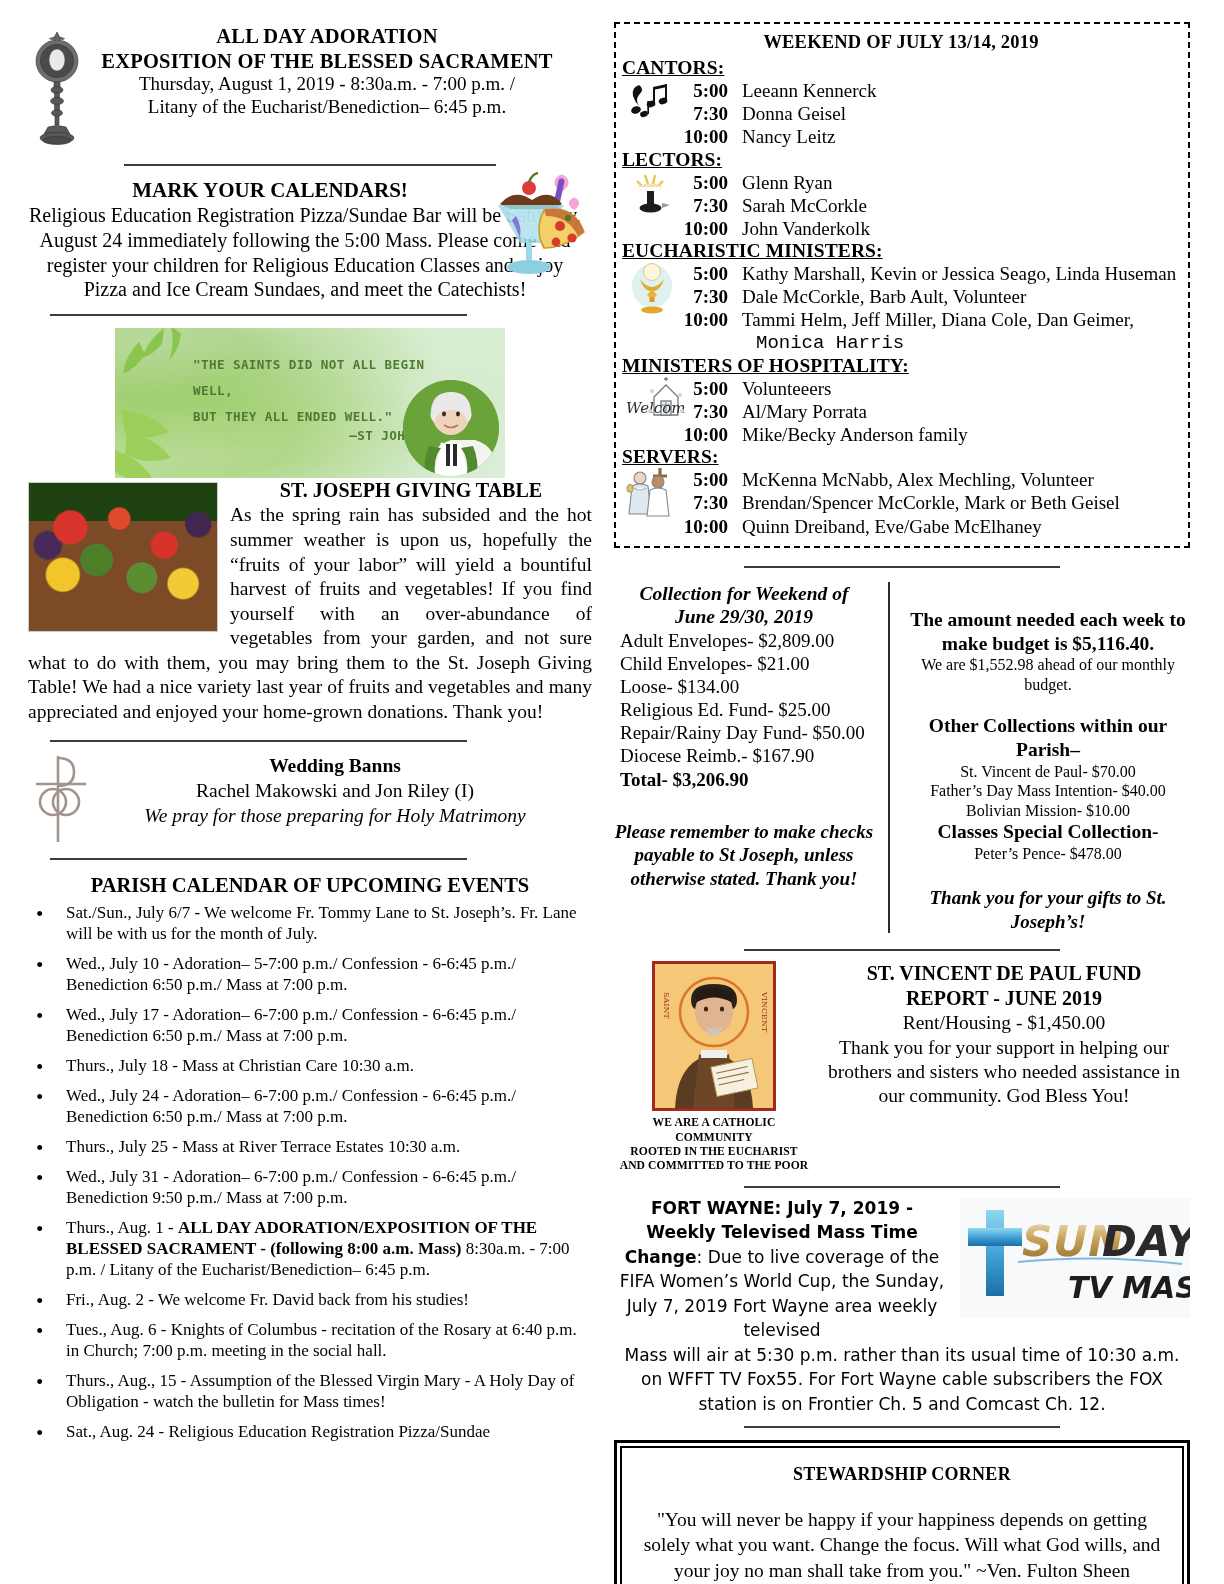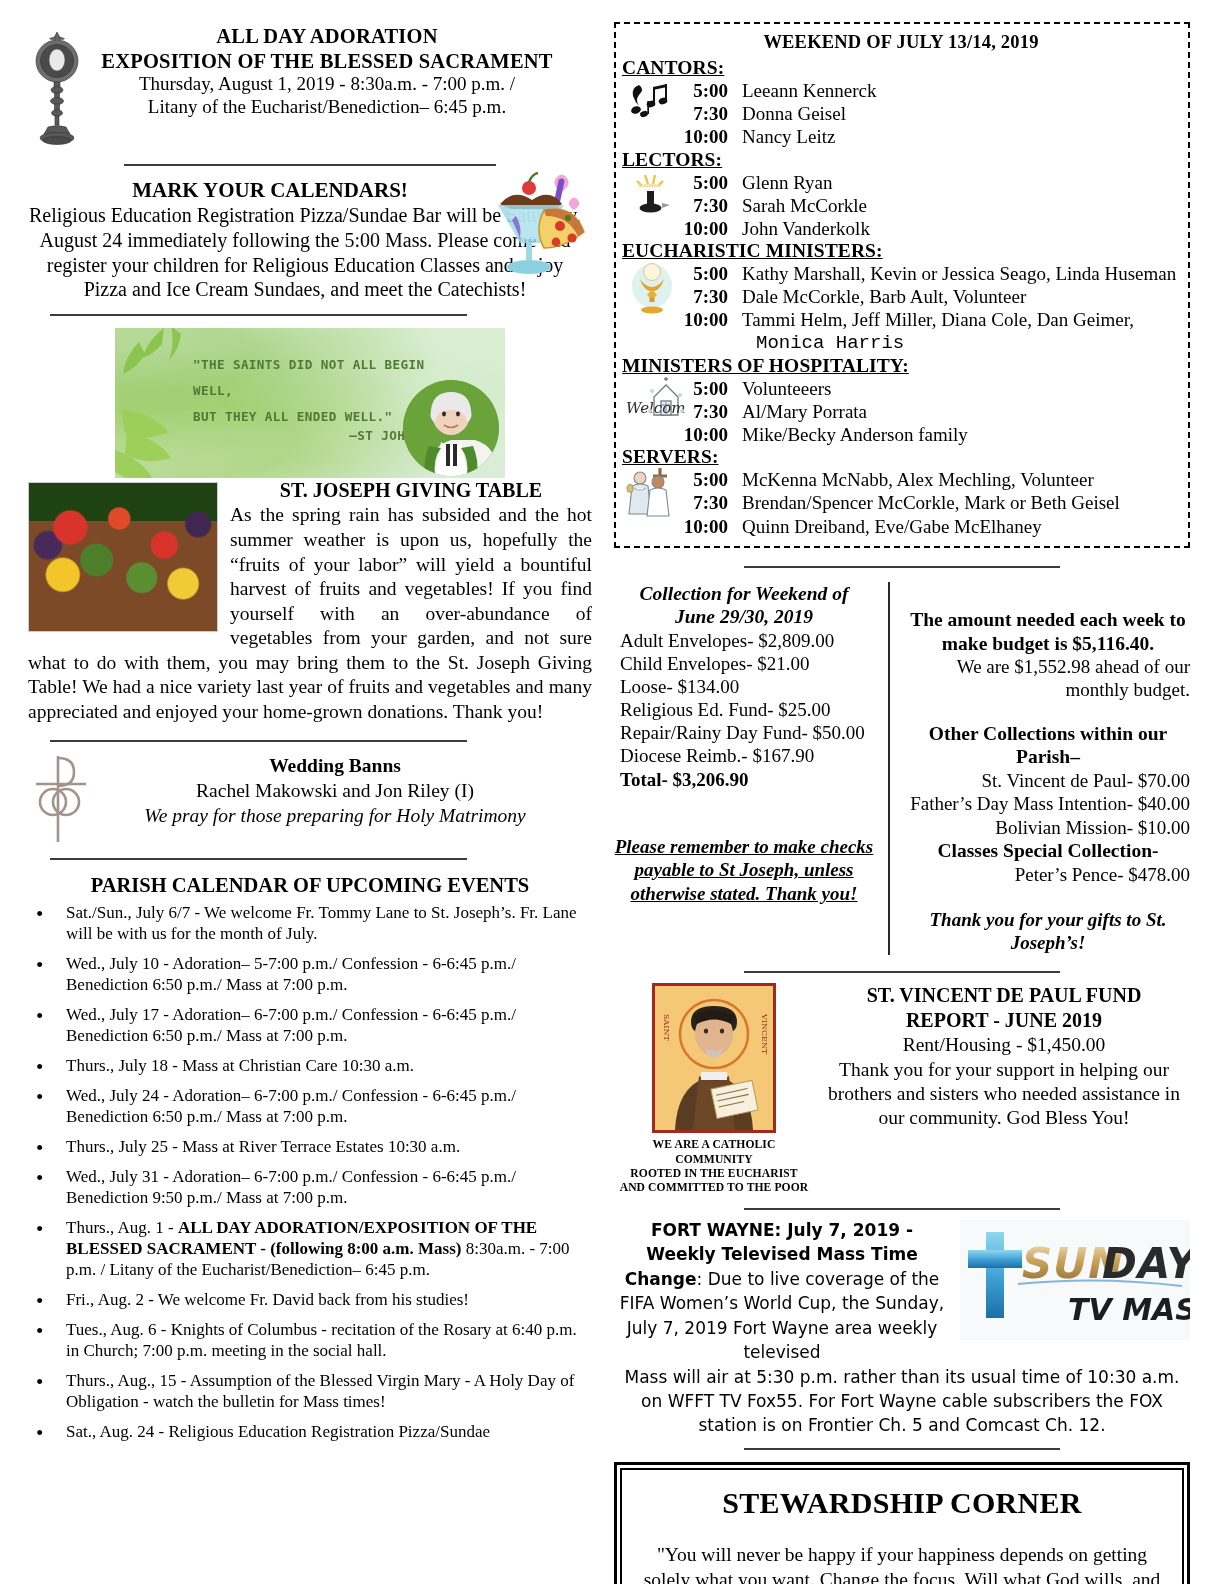--- a/index.html
+++ b/index.html
@@ -96,23 +96,23 @@
   .srow.indent-more { padding-left:54px; }
   .cont { padding-left:134px; font-size:19px; line-height:1.22;font-family:Liberation Mono, monospace; }
   .sched-icon { position:absolute; left:4px; width:52px; text-align:center; }
 
   
   .coll-wrap { display:flex; margin-top:6px; }
   .coll-left { width:276px; padding-right:14px; text-align:center; border-right:2px solid #2a2a2a; }
   .coll-right { flex:1; padding-left:16px; text-align:center;margin-top:26px; }
   .coll-left .lines { text-align:left; padding-left:6px; font-size:19px; line-height:1.22; }
   .coll-h { font-weight:bold; font-style:italic; font-size:19.5px; line-height:1.2; }
-  .coll-note { font-weight:bold; font-style:italic; font-size:19px; line-height:1.25; margin-top:44px;text-decoration:underline;}
+  .coll-note { font-weight:bold; font-style:italic; font-size:19px; line-height:1.25; margin-top:29px;}
   .cr-h { font-weight:bold; font-size:19.5px; line-height:1.22;}
-  .cr-t { font-size:19px; line-height:1.22;text-align:right;}
+  .cr-t { font-size:16px; line-height:1.22;}
   .cr-sub { font-weight:bold; font-size:19.5px; line-height:1.22; margin-top:20px;}
   .cr-thanks { font-weight:bold; font-style:italic; font-size:19px; line-height:1.25; margin-top:22px;}
 
   
   .svdp-wrap { display:flex; margin-top:6px; }
   .svdp-img-col { width:200px; flex:0 0 200px; text-align:center; }
   .svdp-icon { width:124px; height:150px; margin:0 auto; border:3px solid #a02a1e;
      background:linear-gradient(180deg,#f5c877 0%, #f2bd5c 55%, #eeb44a 100%); position:relative; overflow:hidden;}
   .svdp-cap { font-size:11.6px; font-weight:bold; line-height:1.24; margin-top:5px; letter-spacing:.1px;}
   .svdp-txt { flex:1; text-align:center; font-size:19.5px; line-height:1.25; padding-left:4px; }
@@ -121,21 +121,21 @@
   
   .fw-wrap { font-family:"DejaVu Sans", sans-serif; font-size:17px; line-height:1.44; margin-top:4px; }
   .fw-logo { float:right; width:230px; height:120px; margin:2px 0 4px 10px;
      background:linear-gradient(135deg,#f7f9fa 0%, #eef2f4 100%); position:relative; overflow:hidden;}
   .fw-p { text-align:center; }
   .fw-p .lead { font-weight:600; }
 
   
   .stew-box { border:3px solid #000; padding:3px; margin-top:12px; }
   .stew-inner { border:2px solid #000; padding:16px 14px 26px 14px; }
-  .stew-title { text-align:center; font-weight:bold; font-size:30px; letter-spacing:.3px; }
+  .stew-title { text-align:center; font-weight:bold; font-size:18px; letter-spacing:.3px; }
   .stew-quote { text-align:center; font-size:19.5px; line-height:1.3; margin-top:22px; }
 </style>
 </head>
 <body>
 
 <div class="page">
 
   <div class="col-left">
 
     <div class="adoration">

